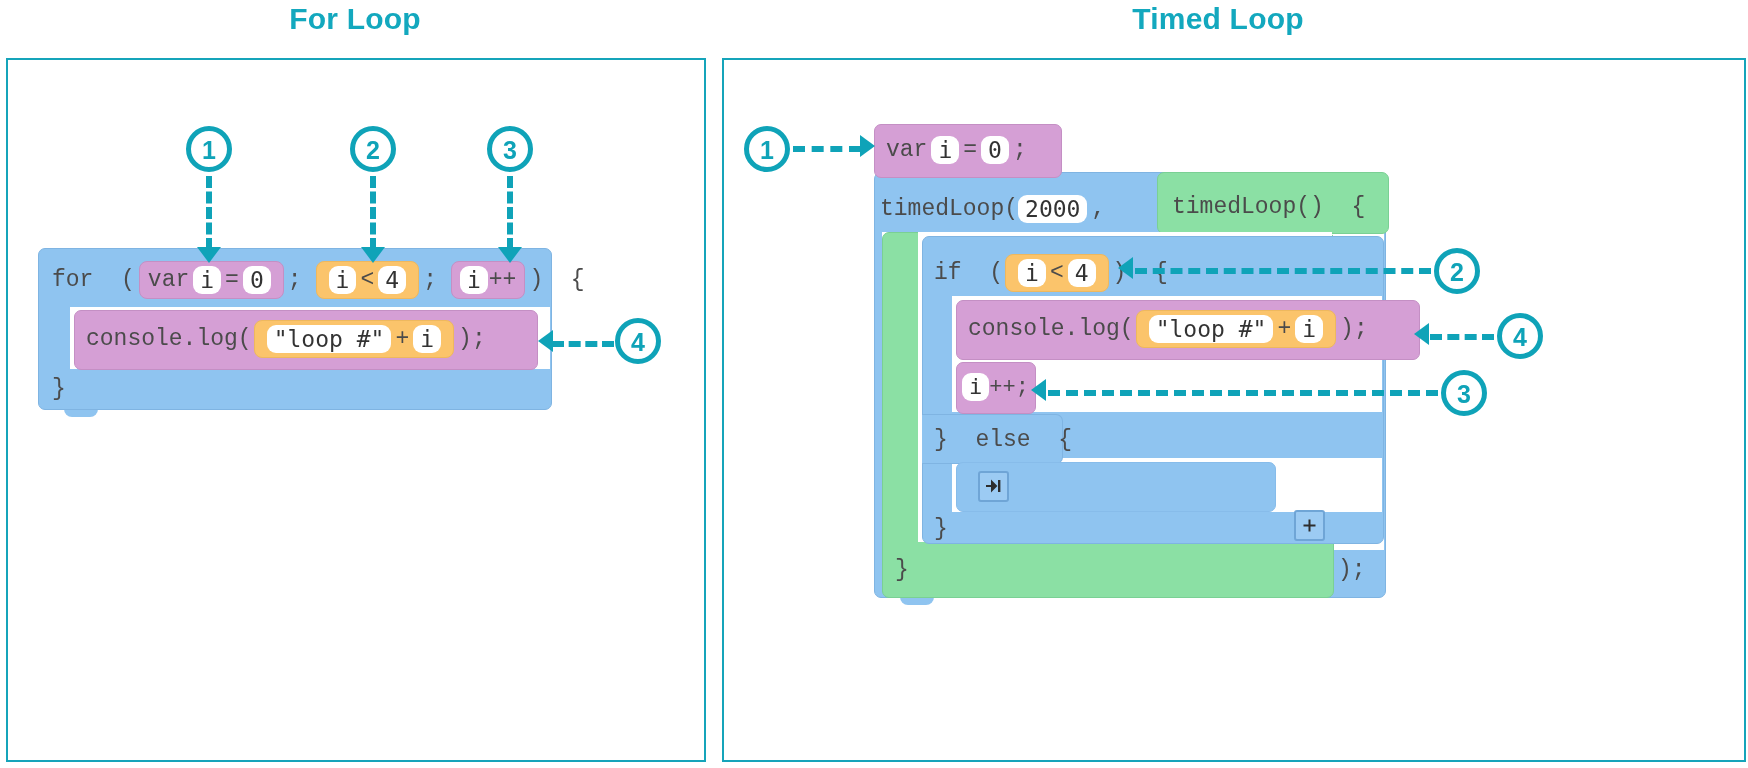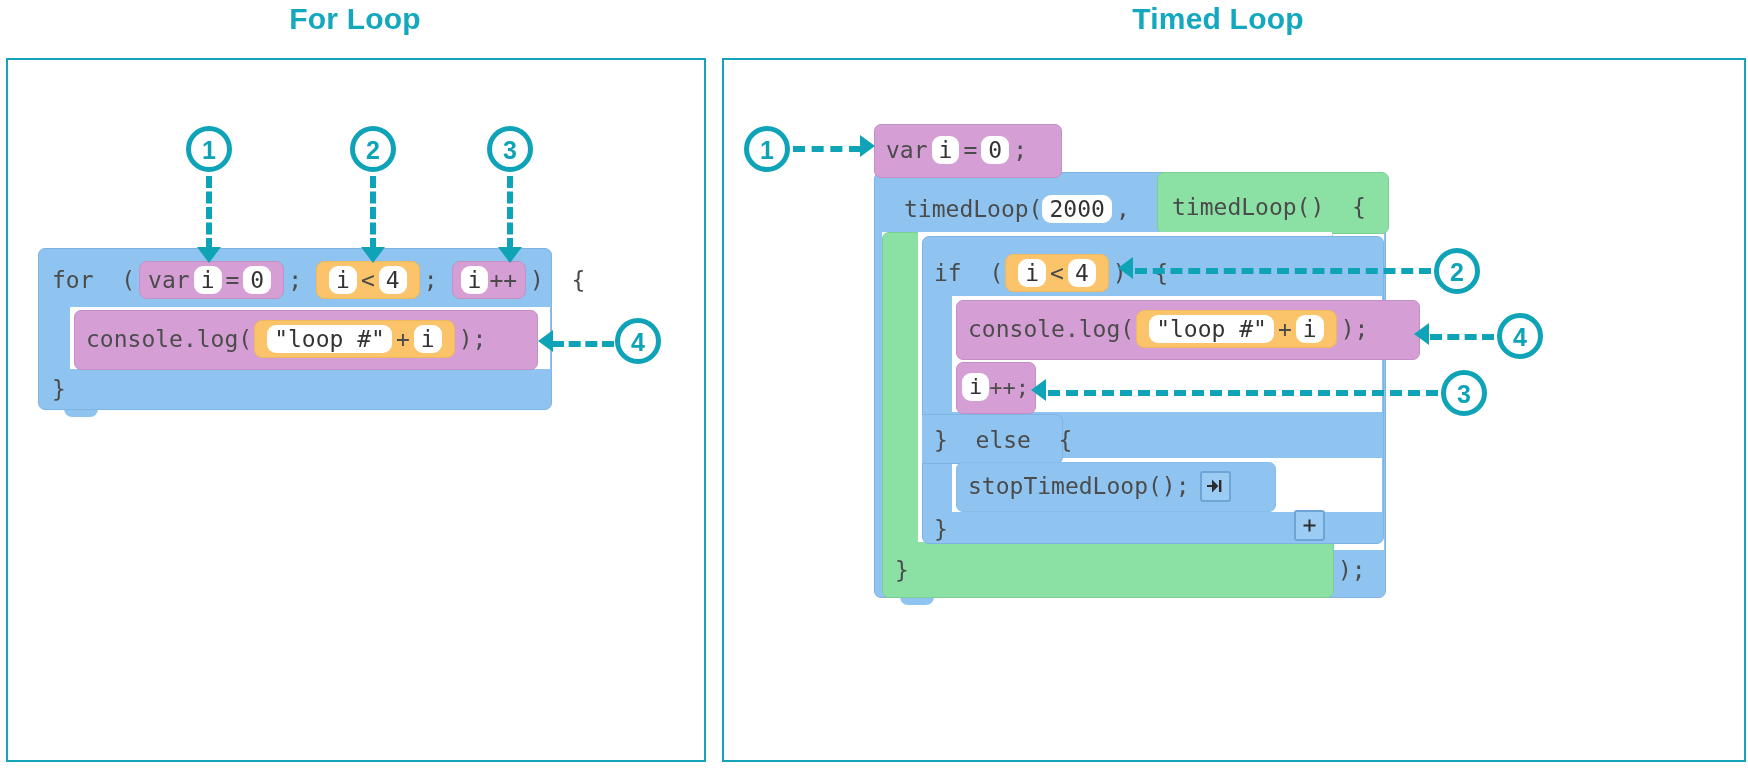--- a/index.html
+++ b/index.html
@@ -69,21 +69,21 @@
     background:#ffffff;border-radius:9px;padding:1px 7px;margin:0 4px;
     color:#333;display:inline-block;line-height:1.15;
   }
   .pill{
     border-radius:8px;padding:4px 8px;margin:0 4px;display:inline-flex;
     align-items:center;box-sizing:border-box;
   }
   .pill.purple{background:#D59FD5;border:1px solid #C48FC4;}
   .pill.orange{background:#FBC46B;border:1px solid #EEB85E;}
 
-  .txt{white-space:pre;}
+  .txt{white-space:pre;font-family:Liberation Mono, monospace;}
 
   .icon-btn{
     width:27px;height:27px;border:2px solid #6FA5D6;border-radius:3px;
     background:#9CCBF3;display:inline-flex;align-items:center;justify-content:center;
     font-size:17px;color:#2d2d2d;margin-left:10px;line-height:1;
   }
 </style>
 </head>
 <body>
 
@@ -180,21 +180,21 @@
   <span class="field">0</span>
   <span class="txt">;</span>
 </div>
 
 <div class="blue" style="position:absolute;left:874px;top:172px;width:510px;height:424px;border-radius:7px;z-index:8;"></div>
 <div class="notch" style="left:900px;top:172px;"></div>
 <div class="bump" style="left:900px;top:596px;background:#8FC4F0;"></div>
 
 <div style="position:absolute;left:882px;top:232px;width:502px;height:318px;background:#ffffff;z-index:9;"></div>
 
-<div class="blk" style="left:904px;top:186px;height:46px;z-index:14;background:none;border:none;">
+<div class="blk" style="left:880px;top:186px;height:46px;z-index:14;background:none;border:none;">
   <span class="txt">timedLoop(</span>
   <span class="field" style="margin-left:0;">2000</span>
   <span class="txt">,</span>
 </div>
 
 <div class="green" style="position:absolute;left:1157px;top:172px;width:230px;height:60px;border-radius:7px;z-index:12;"></div>
 <div class="blk" style="left:1172px;top:186px;height:42px;z-index:14;background:none;border:none;">
   <span class="txt">timedLoop()  {</span>
 </div>
 
@@ -242,21 +242,20 @@
 
 <div class="blue" style="position:absolute;left:922px;top:414px;width:140px;height:48px;border-radius:0 7px 7px 0;z-index:16;border-left:none;"></div>
 <div class="blk" style="left:934px;top:420px;height:40px;z-index:20;background:none;border:none;">
   <span class="txt">}  else  {</span>
 </div>
 
 <div class="blue" style="position:absolute;left:956px;top:462px;width:318px;height:48px;border-radius:7px;z-index:18;border-color:#87BCEA;"></div>
 <div class="notch" style="left:982px;top:462px;"></div>
 <div class="bump" style="left:982px;top:510px;background:#8FC4F0;"></div>
 <div class="blk" style="left:968px;top:466px;height:40px;z-index:20;background:none;border:none;">
-  <span class="txt">stopTimedLoop();</span>
   <span class="icon-btn">
     <svg width="16" height="14" viewBox="0 0 16 14" aria-hidden="true">
       <path d="M0 7 H9 M6 3 L10 7 L6 11 Z" stroke="#2d2d2d" stroke-width="2" fill="#2d2d2d"></path>
       <rect x="12" y="1" width="2.4" height="12" fill="#2d2d2d"></rect>
     </svg>
   </span>
 </div>
 
 <div class="blk" style="left:934px;top:512px;height:34px;z-index:20;background:none;border:none;">
   <span class="txt">}</span>

